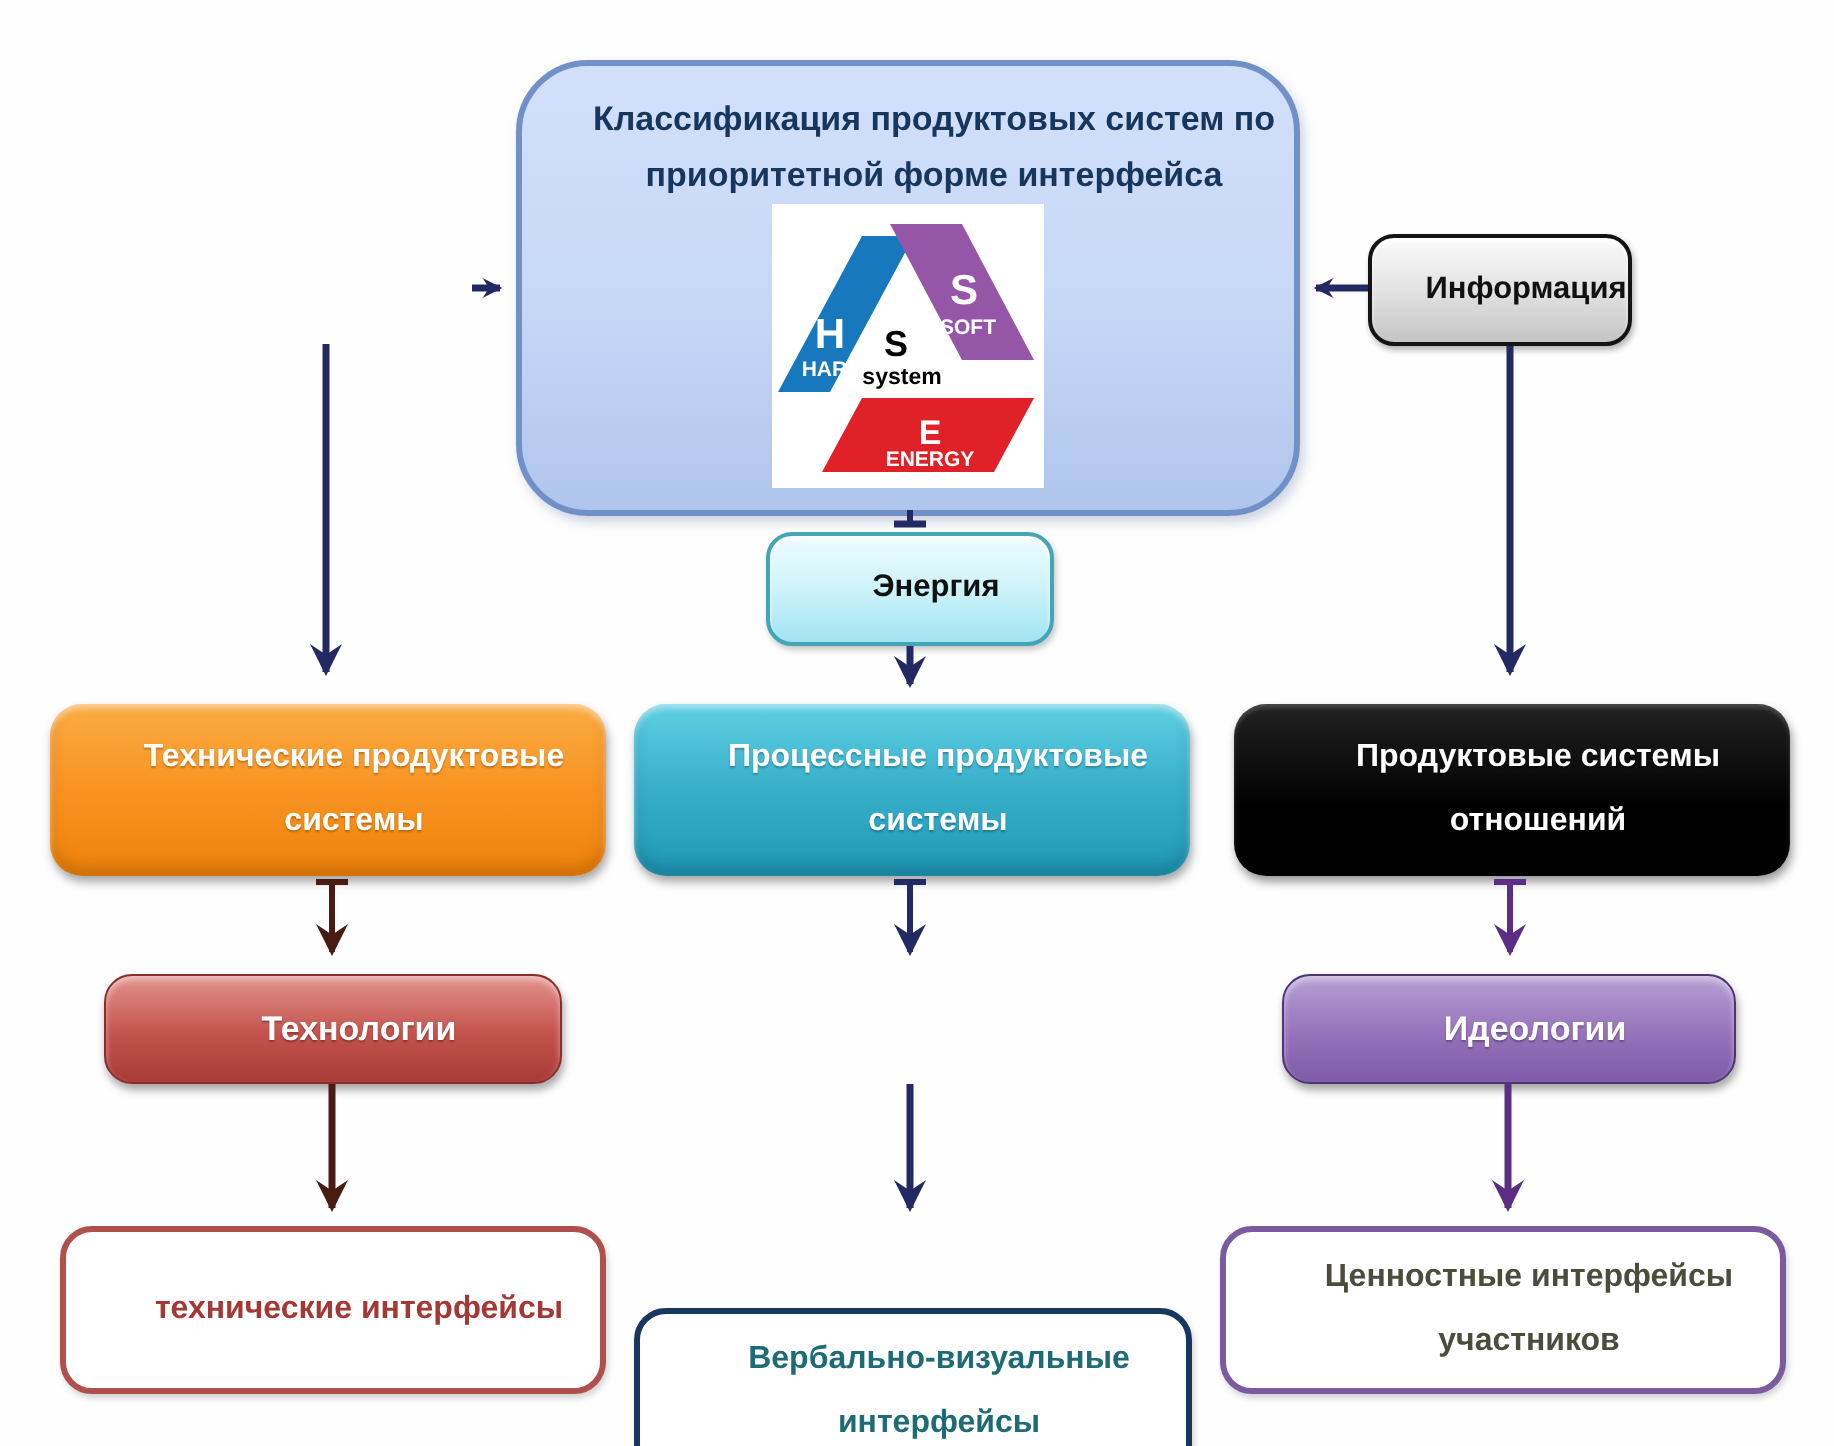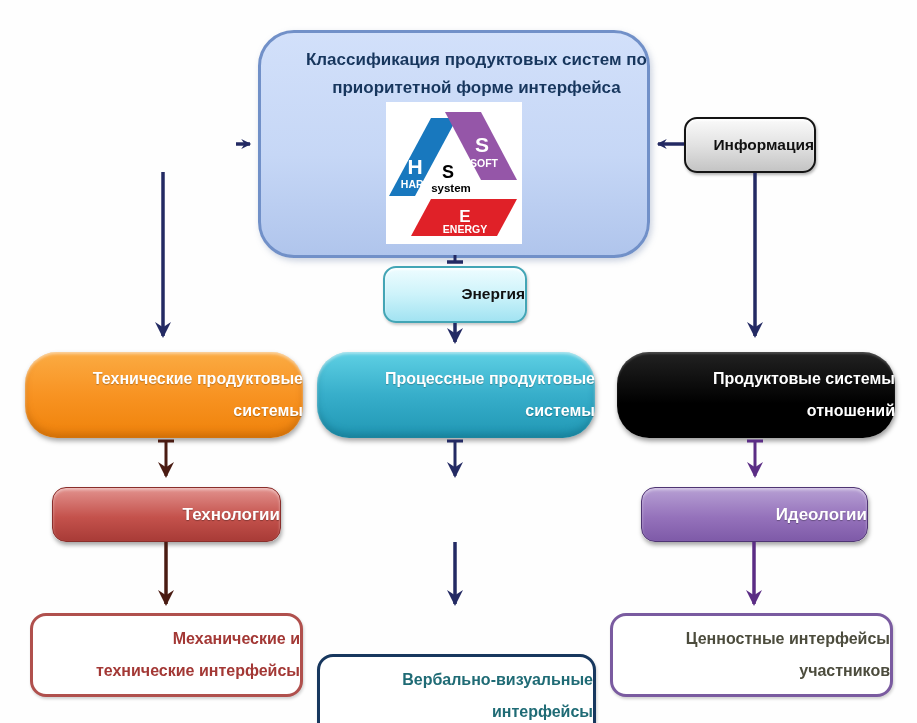--- a/index.html
+++ b/index.html
@@ -2,21 +2,21 @@
 <html><head>
 <meta charset="utf-8">
 <style>
   html,body { margin:0; padding:0; background:#ffffff; }
   #stage {
     position:relative; width:917px; height:723px; background:#fefefe;
     font-family:"Liberation Sans", sans-serif; overflow:hidden;
   }
   .node {
     position:absolute; box-sizing:border-box;
-    display:flex; flex-direction:column; align-items:flex-end; justify-content:center;
+    display:flex; flex-direction:column; align-items:center; justify-content:center;
     text-align:center; font-weight:bold;padding-left:26px;
   }
   .node span { display:block; }
 
   
   .main-box {
     left:258px; top:30px; width:392px; height:228px;
     border:3px solid #7190c8; border-radius:36px;
     background:linear-gradient(180deg,#d2e0fa 0%,#c6d7f6 55%,#b0c5ec 100%);
     box-shadow:2px 3px 6px rgba(110,130,170,.35);
@@ -35,21 +35,21 @@
   .box-information { left:684px; top:117px; width:132px; height:56px;
     border:2.5px solid #141414;
     background:linear-gradient(180deg,#fafafa 0%,#e2e2e2 50%,#c4c4c4 100%);
     box-shadow:1px 2px 3px rgba(0,0,0,.3), inset 0 2px 2px rgba(255,255,255,.8); }
   .box-energy { left:383px; top:266px; width:144px; height:57px;
     border:2px solid #43a5b5;
     background:linear-gradient(180deg,#eefcff 0%,#cdf3fa 50%,#a2e3f2 100%);
     box-shadow:1px 2px 3px rgba(0,0,0,.22), inset 0 2px 2px rgba(255,255,255,.8); }
 
   
-  .sys-box { color:#fff; font-size:16px; border-radius:32px; line-height:2.0;
+  .sys-box { color:#fff; font-size:16px; border-radius:16px; line-height:2.0;
     text-shadow:0 1px 1px rgba(0,0,0,.25); }
   .box-technical { left:25px; top:352px; width:278px; height:86px;
     background:linear-gradient(180deg,#fbab43 0%,#f89322 50%,#ef820a 100%);
     box-shadow:1px 3px 5px rgba(0,0,0,.35), inset 0 2px 3px rgba(255,255,255,.5), inset 0 -5px 7px rgba(150,75,0,.35); }
   .box-process { left:317px; top:352px; width:278px; height:86px;
     background:linear-gradient(180deg,#5ed0e4 0%,#37aeca 50%,#2097b4 100%);
     box-shadow:1px 3px 5px rgba(0,0,0,.35), inset 0 2px 3px rgba(255,255,255,.5), inset 0 -5px 7px rgba(10,90,110,.35); }
   .box-relations { left:617px; top:352px; width:278px; height:86px;
     background:linear-gradient(180deg,#222 0%,#000 60%);
     box-shadow:1px 3px 5px rgba(0,0,0,.4), inset 0 2px 2px rgba(255,255,255,.18); }
@@ -133,21 +133,20 @@
 
   <div class="node sys-box box-relations">
     <span>Продуктовые системы</span>
     <span>отношений</span>
   </div>
   <div class="node disc-box box-ideologies">
     <span>Идеологии</span>
   </div>
 
   <div class="node iface-box box-mechanical">
-    <span>Механические и</span>
     <span>технические интерфейсы</span>
   </div>
   <div class="node iface-box box-verbal">
     <span>Вербально-визуальные</span>
     <span>интерфейсы</span>
   </div>
   <div class="node iface-box box-value">
     <span>Ценностные интерфейсы</span>
     <span>участников</span>
   </div>

